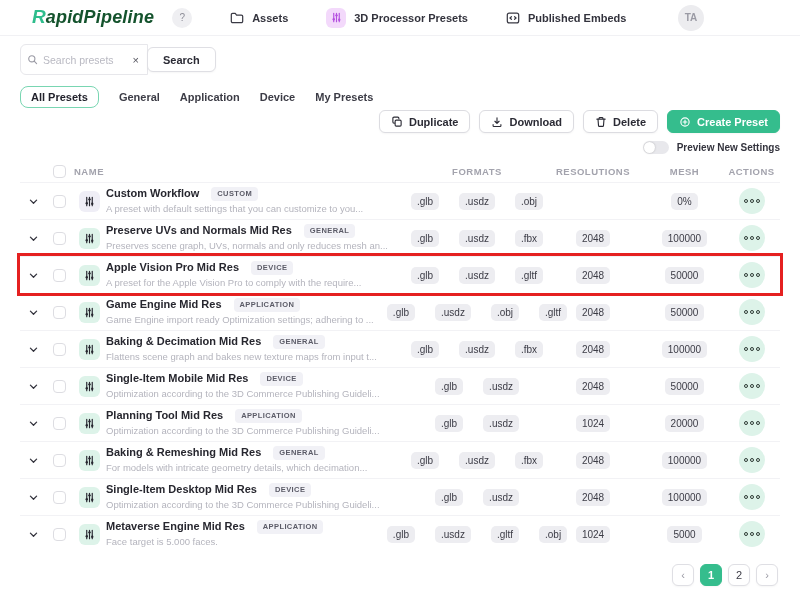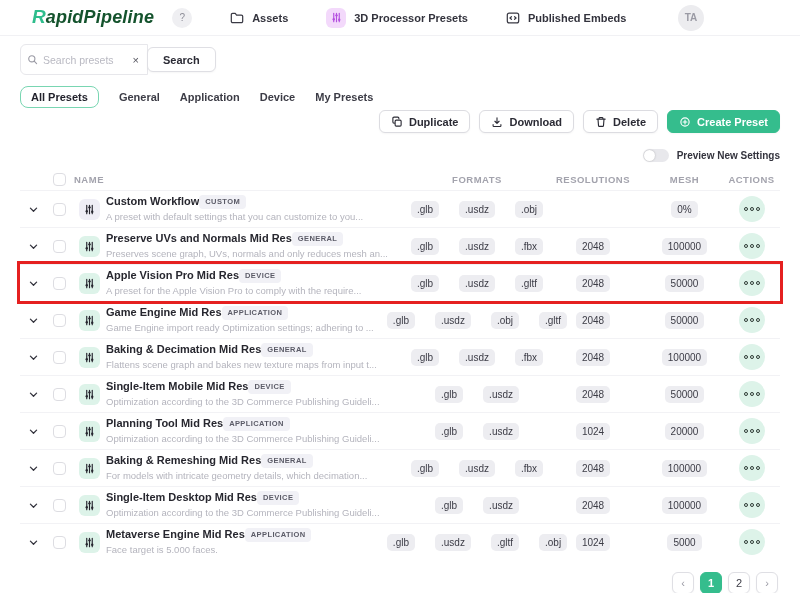--- a/index.html
+++ b/index.html
@@ -39,21 +39,21 @@
   .tabs-row { margin-top:11px; display:flex; align-items:center; gap:20px; }
   .tab { font-size:11px; font-weight:600; color:#3c3c46; cursor:pointer; }
   .tab.active { border:1.5px solid #79d6b2; border-radius:8px; padding:4px 10px; font-weight:700; color:#23232d; }
 
   .toolbar-row { margin-top:2px; display:flex; justify-content:flex-end; gap:9px; }
   .tbtn { height:23px; display:flex; align-items:center; gap:6px; padding:0 11px;
     border:1px solid #dcdce1; border-radius:6px; background:#fff; font-size:11px; font-weight:600;
     color:#2b2b35; cursor:pointer; box-shadow:0 1px 2px rgba(0,0,0,.04); }
   .tbtn.primary { background:#35bd8d; border-color:#35bd8d; color:#fff; }
 
-  .toggle-row { margin-top:16px; display:flex; justify-content:flex-end; align-items:center; gap:8px; }
+  .toggle-row { margin-top:8px; display:flex; justify-content:flex-end; align-items:center; gap:8px; }
   .toggle { width:26px; height:13px; border-radius:7px; background:#e8e8ec; position:relative; cursor:pointer; }
   .toggle .knob { position:absolute; left:1px; top:1px; width:11px; height:11px; border-radius:50%;
     background:#fff; box-shadow:0 0 2px rgba(0,0,0,.25); }
   .toggle-label { font-size:10px; font-weight:600; color:#33333d; }
 
   
   .grid { display:grid; grid-template-columns:26px 26px 34px 1fr 126px 106px 77px 57px; align-items:center; }
   .thead { margin-top:6px; height:22px; color:#a3a3ad; font-size:9.5px; font-weight:700; letter-spacing:.5px; }
   .thead .hname { grid-column:3 / 5; padding-left:2px; }
   .hc { text-align:center; }
@@ -61,21 +61,21 @@
     display:inline-block; cursor:pointer; }
 
   .trow { height:37px; border-top:1px solid #f2f2f5; position:relative; }
   .trow.highlighted { box-shadow:0 0 0 3px #e52020; z-index:3; }
   .chev { display:flex; justify-content:center; align-items:center; color:#33333d; cursor:pointer; }
   .cellc { display:flex; justify-content:center; align-items:center; }
   .icon-box { width:21px; height:21px; border-radius:6px; background:#ddf3e9; color:#26262f;
     display:flex; align-items:center; justify-content:center; }
   .icon-box.custom { background:#efeef6; }
   .namecell { line-height:1.25; overflow:hidden; padding-right:8px; }
-  .nameline { display:flex; align-items:center; gap:0; }
+  .nameline { display:flex; align-items:center; gap:12px; }
   .pname { font-size:11px; font-weight:700; color:#27272f; white-space:nowrap; }
   .tag { font-size:7.5px; font-weight:700; letter-spacing:.4px; color:#5b5b67; background:#f1f1f6;
     border-radius:4px; padding:2px 6px; white-space:nowrap; }
   .pdesc { font-size:9.5px; color:#b4b4bd; margin-top:2px; white-space:nowrap; overflow:hidden;
     text-overflow:ellipsis; }
   .formats { display:flex; justify-content:center; gap:20px; }
   .chip { background:#ededf1; border-radius:5px; padding:3px 6px; font-size:10px; color:#3c3c46; }
   .actions-btn { width:26px; height:26px; border-radius:50%; background:#ddf3e9; cursor:pointer;
     display:flex; align-items:center; justify-content:center; gap:2px; }
   .actions-btn i { width:4px; height:4px; border-radius:50%; border:1px solid #2e3b35; display:block; }

